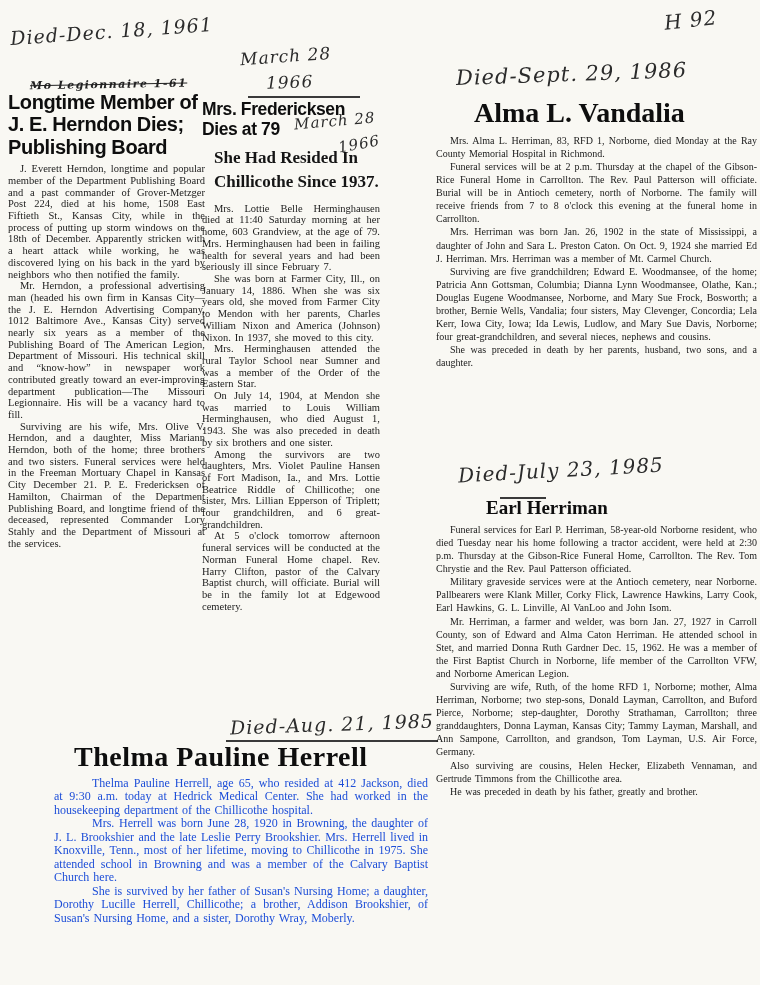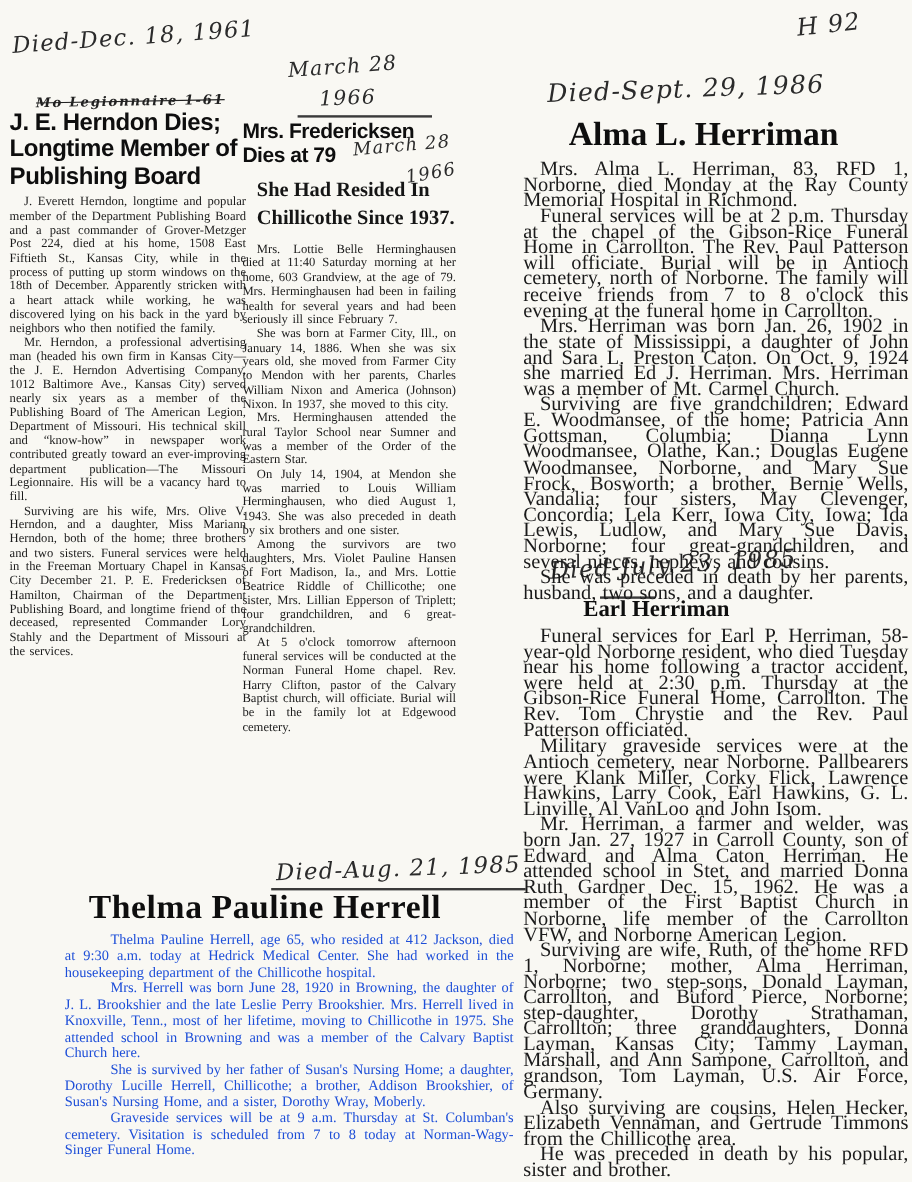--- a/index.html
+++ b/index.html
@@ -39,21 +39,21 @@
   }
   .body-sm p {
     font-size: 10.5px;
     line-height: 11.7px;
     text-align: justify;
     text-indent: 12px;
     word-spacing: 1.2px;
     color: #1b1b1b;
   }
   .body-md p {
-    font-size: 17px;
+    font-size: 10px;
     line-height: 13.1px;
     text-align: justify;
     text-indent: 14px;
     word-spacing: 1px;
     color: #1a1a1a;
   }
   .body-lg p {
     font-size: 12px;
     line-height: 13.5px;
     text-align: justify;
@@ -106,22 +106,22 @@
 
   <div class="hand" style="left:458px; top:458px; font-size:20px; transform:rotate(-3deg);">Died-July 23, 1985</div>
   <div class="hand-underline" style="left:500px; top:497px; width:46px;"></div>
 
   <div class="hand" style="left:230px; top:713px; font-size:19px; transform:rotate(-2deg);">Died-Aug. 21, 1985</div>
   <div class="hand-underline" style="left:226px; top:740px; width:212px;"></div>
 
   <div class="article" style="left:8px; top:78px; width:197px;">
     <div class="scribble">Mo Legionnaire 1-61</div>
     <div class="headline-sans" style="font-size:20px;">
+      <div>Longtime Member of</div>
       <div>J. E. Herndon Dies;</div>
-      <div>Longtime Member of</div>
       <div>Publishing Board</div>
     </div>
     <div class="body-sm" style="margin-top:5px;">
       <p>J. Everett Herndon, longtime and popular member of the Department Publishing Board and a past commander of Grover-Metzger Post 224, died at his home, 1508 East Fiftieth St., Kansas City, while in the process of putting up storm windows on the 18th of December. Apparently stricken with a heart attack while working, he was discovered lying on his back in the yard by neighbors who then notified the family.</p>
       <p>Mr. Herndon, a professional advertising man (headed his own firm in Kansas City—the J. E. Herndon Advertising Company, 1012 Baltimore Ave., Kansas City) served nearly six years as a member of the Publishing Board of The American Legion, Department of Missouri. His technical skill and “know-how” in newspaper work contributed greatly toward an ever-improving department publication—The Missouri Legionnaire. His will be a vacancy hard to fill.</p>
       <p>Surviving are his wife, Mrs. Olive V. Herndon, and a daughter, Miss Mariann Herndon, both of the home; three brothers and two sisters. Funeral services were held in the Freeman Mortuary Chapel in Kansas City December 21. P. E. Fredericksen of Hamilton, Chairman of the Department Publishing Board, and longtime friend of the deceased, represented Commander Lory Stahly and the Department of Missouri at the services.</p>
     </div>
   </div>
 
   <div class="article" style="left:202px; top:100px; width:178px;">
@@ -137,45 +137,44 @@
       <p>Mrs. Lottie Belle Herminghausen died at 11:40 Saturday morning at her home, 603 Grandview, at the age of 79. Mrs. Herminghausen had been in failing health for several years and had been seriously ill since February 7.</p>
       <p>She was born at Farmer City, Ill., on January 14, 1886. When she was six years old, she moved from Farmer City to Mendon with her parents, Charles William Nixon and America (Johnson) Nixon. In 1937, she moved to this city.</p>
       <p>Mrs. Herminghausen attended the rural Taylor School near Sumner and was a member of the Order of the Eastern Star.</p>
       <p>On July 14, 1904, at Mendon she was married to Louis William Herminghausen, who died August 1, 1943. She was also preceded in death by six brothers and one sister.</p>
       <p>Among the survivors are two daughters, Mrs. Violet Pauline Hansen of Fort Madison, Ia., and Mrs. Lottie Beatrice Riddle of Chillicothe; one sister, Mrs. Lillian Epperson of Triplett; four grandchildren, and 6 great-grandchildren.</p>
       <p>At 5 o'clock tomorrow afternoon funeral services will be conducted at the Norman Funeral Home chapel. Rev. Harry Clifton, pastor of the Calvary Baptist church, will officiate. Burial will be in the family lot at Edgewood cemetery.</p>
     </div>
   </div>
 
   <div class="article" style="left:436px; top:98px; width:321px;">
-    <div class="headline-serif" style="font-size:28px; padding-left:38px;">Alma L. Herriman</div>
+    <div class="headline-serif" style="font-size:28px; padding-left:38px;">Alma L. Vandalia</div>
     <div class="body-md" style="margin-top:5px;">
       <p>Mrs. Alma L. Herriman, 83, RFD 1, Norborne, died Monday at the Ray County Memorial Hospital in Richmond.</p>
       <p>Funeral services will be at 2 p.m. Thursday at the chapel of the Gibson-Rice Funeral Home in Carrollton. The Rev. Paul Patterson will officiate. Burial will be in Antioch cemetery, north of Norborne. The family will receive friends from 7 to 8 o'clock this evening at the funeral home in Carrollton.</p>
       <p>Mrs. Herriman was born Jan. 26, 1902 in the state of Mississippi, a daughter of John and Sara L. Preston Caton. On Oct. 9, 1924 she married Ed J. Herriman. Mrs. Herriman was a member of Mt. Carmel Church.</p>
       <p>Surviving are five grandchildren; Edward E. Woodmansee, of the home; Patricia Ann Gottsman, Columbia; Dianna Lynn Woodmansee, Olathe, Kan.; Douglas Eugene Woodmansee, Norborne, and Mary Sue Frock, Bosworth; a brother, Bernie Wells, Vandalia; four sisters, May Clevenger, Concordia; Lela Kerr, Iowa City, Iowa; Ida Lewis, Ludlow, and Mary Sue Davis, Norborne; four great-grandchildren, and several nieces, nephews and cousins.</p>
       <p>She was preceded in death by her parents, husband, two sons, and a daughter.</p>
     </div>
   </div>
 
   <div class="article" style="left:436px; top:498px; width:321px;">
     <div class="headline-serif" style="font-size:19px; padding-left:50px;">Earl Herriman</div>
     <div class="body-md" style="margin-top:4px;">
       <p>Funeral services for Earl P. Herriman, 58-year-old Norborne resident, who died Tuesday near his home following a tractor accident, were held at 2:30 p.m. Thursday at the Gibson-Rice Funeral Home, Carrollton. The Rev. Tom Chrystie and the Rev. Paul Patterson officiated.</p>
       <p>Military graveside services were at the Antioch cemetery, near Norborne. Pallbearers were Klank Miller, Corky Flick, Lawrence Hawkins, Larry Cook, Earl Hawkins, G. L. Linville, Al VanLoo and John Isom.</p>
       <p>Mr. Herriman, a farmer and welder, was born Jan. 27, 1927 in Carroll County, son of Edward and Alma Caton Herriman. He attended school in Stet, and married Donna Ruth Gardner Dec. 15, 1962. He was a member of the First Baptist Church in Norborne, life member of the Carrollton VFW, and Norborne American Legion.</p>
       <p>Surviving are wife, Ruth, of the home RFD 1, Norborne; mother, Alma Herriman, Norborne; two step-sons, Donald Layman, Carrollton, and Buford Pierce, Norborne; step-daughter, Dorothy Strathaman, Carrollton; three granddaughters, Donna Layman, Kansas City; Tammy Layman, Marshall, and Ann Sampone, Carrollton, and grandson, Tom Layman, U.S. Air Force, Germany.</p>
       <p>Also surviving are cousins, Helen Hecker, Elizabeth Vennaman, and Gertrude Timmons from the Chillicothe area.</p>
-      <p>He was preceded in death by his popular, sister and brother.</p>
+      <p>He was preceded in death by his father, greatly and brother.</p>
     </div>
   </div>
 
   <div class="article" style="left:54px; top:742px; width:374px;">
     <div class="headline-serif" style="font-size:28px; padding-left:20px; letter-spacing:0.5px;">Thelma Pauline Herrell</div>
     <div class="body-lg" style="margin-top:4px;">
       <p>Thelma Pauline Herrell, age 65, who resided at 412 Jackson, died at 9:30 a.m. today at Hedrick Medical Center. She had worked in the housekeeping department of the Chillicothe hospital.</p>
       <p>Mrs. Herrell was born June 28, 1920 in Browning, the daughter of J. L. Brookshier and the late Leslie Perry Brookshier. Mrs. Herrell lived in Knoxville, Tenn., most of her lifetime, moving to Chillicothe in 1975. She attended school in Browning and was a member of the Calvary Baptist Church here.</p>
       <p>She is survived by her father of Susan's Nursing Home; a daughter, Dorothy Lucille Herrell, Chillicothe; a brother, Addison Brookshier, of Susan's Nursing Home, and a sister, Dorothy Wray, Moberly.</p>
-      <p>Graveside services will be at 9 a.m. Thursday at St. Columban's cemetery. Visitation is scheduled from 7 to 8 today at Norman-Wagy-Singer Funeral Home.</p>
     </div>
   </div>
 
 </div>
 
 </body></html>

